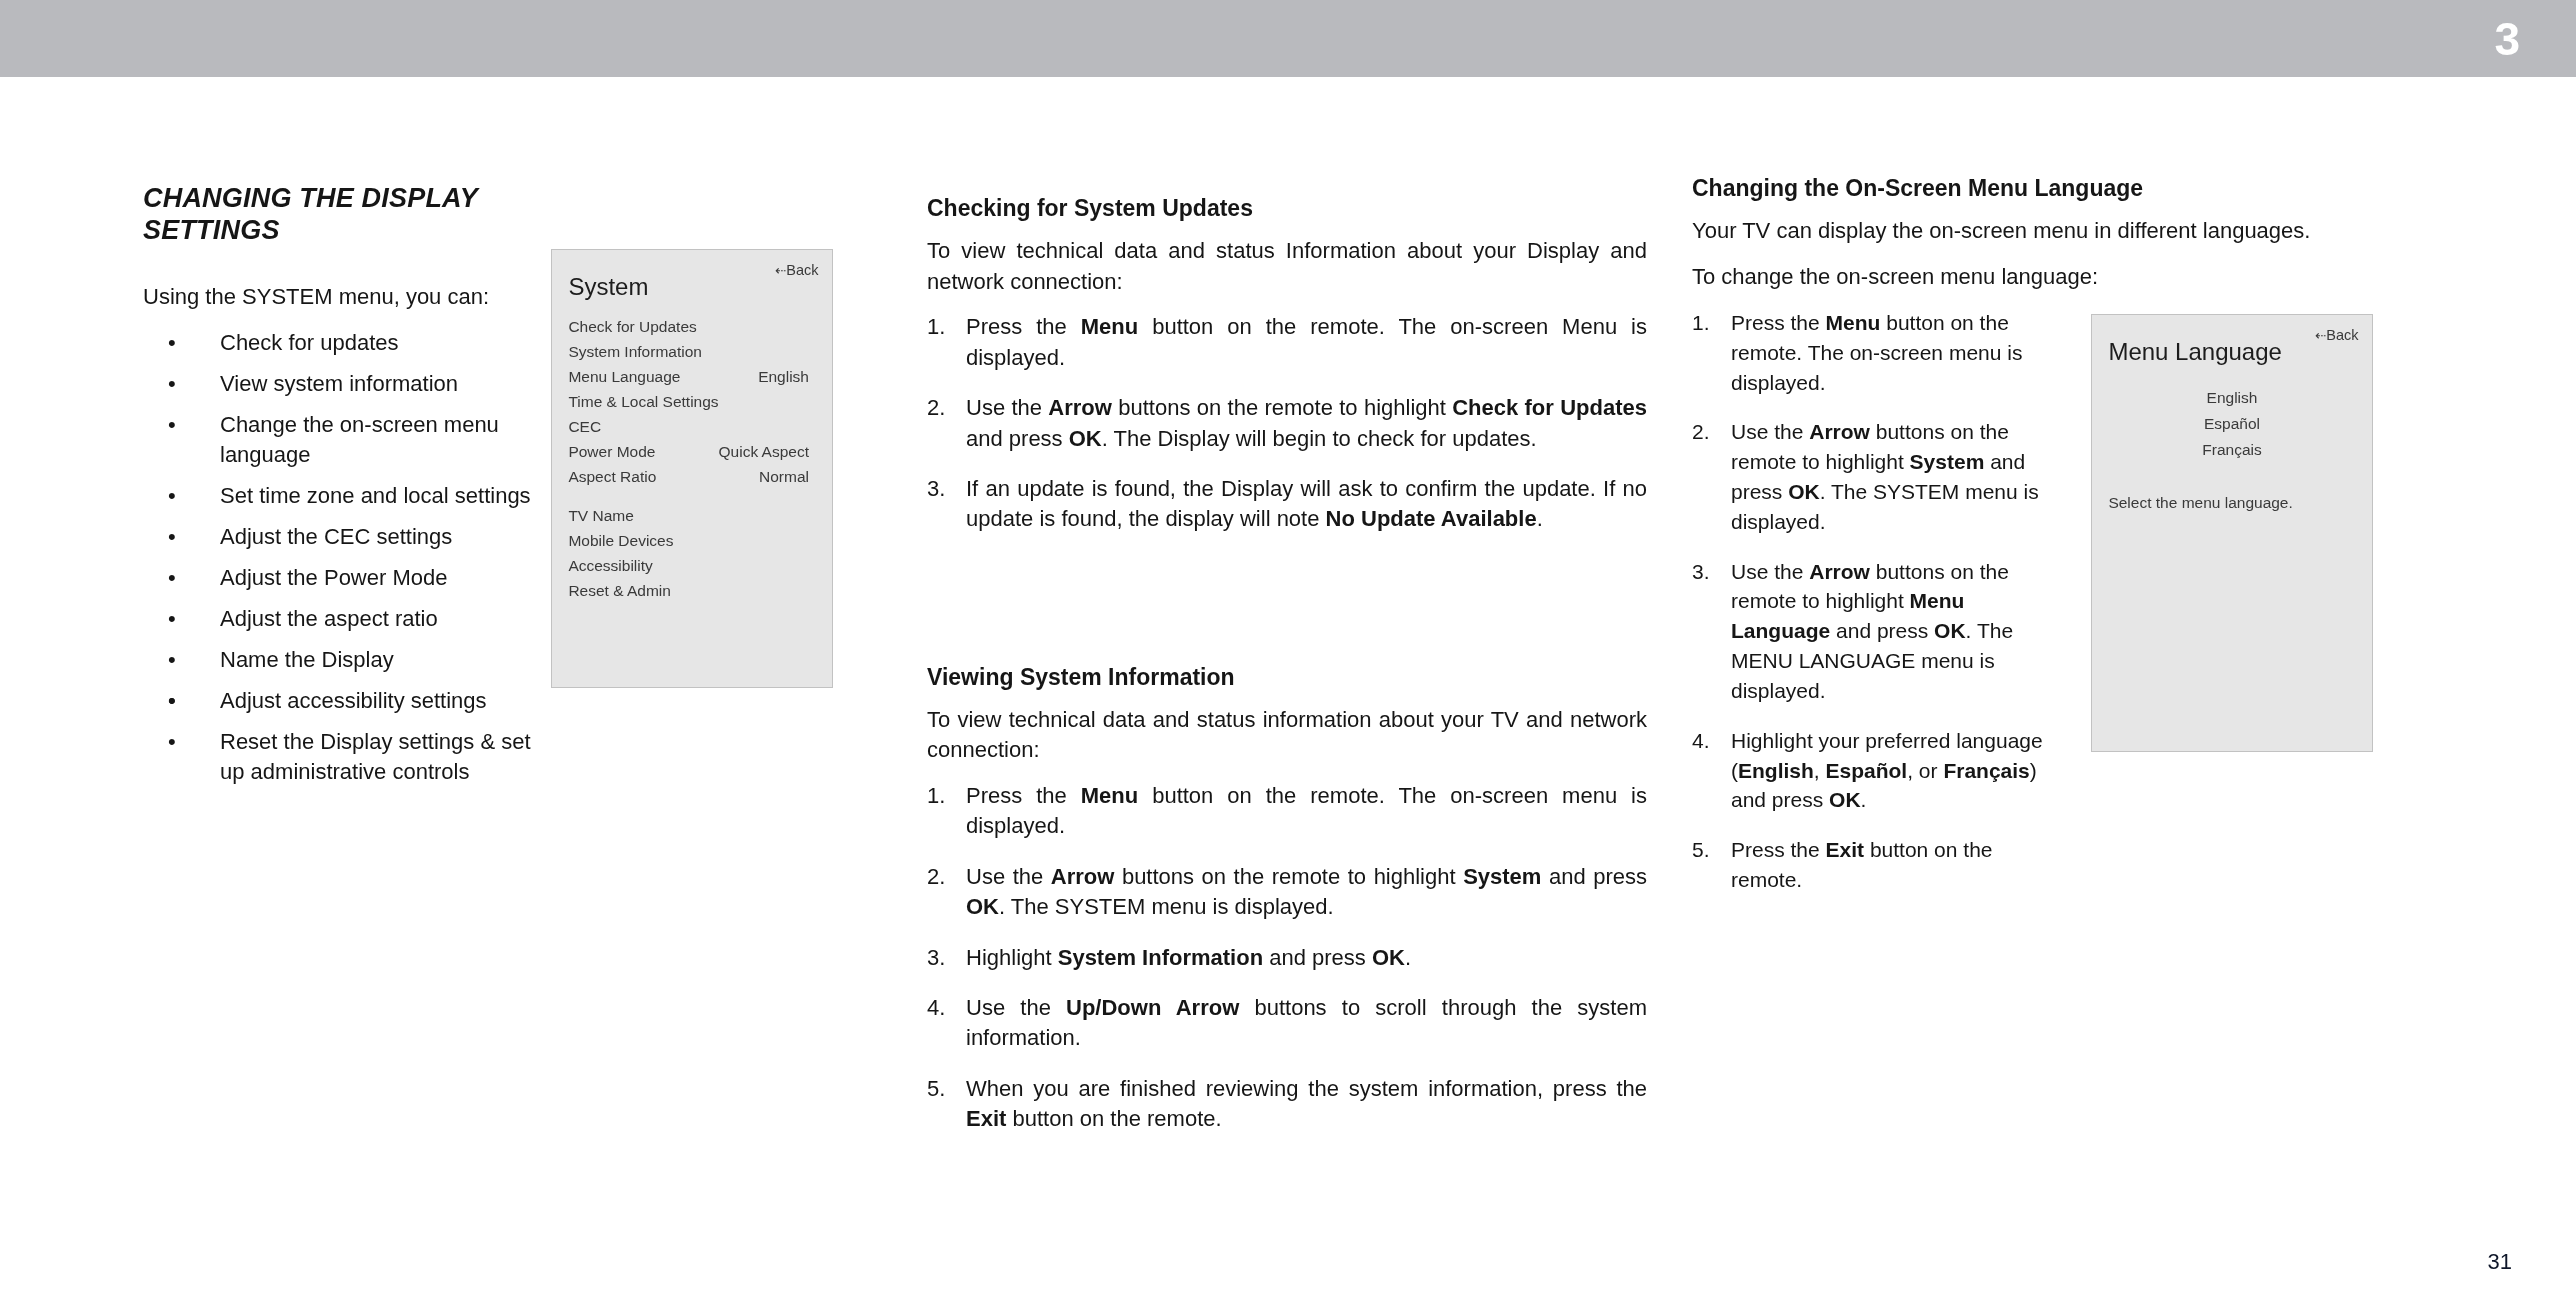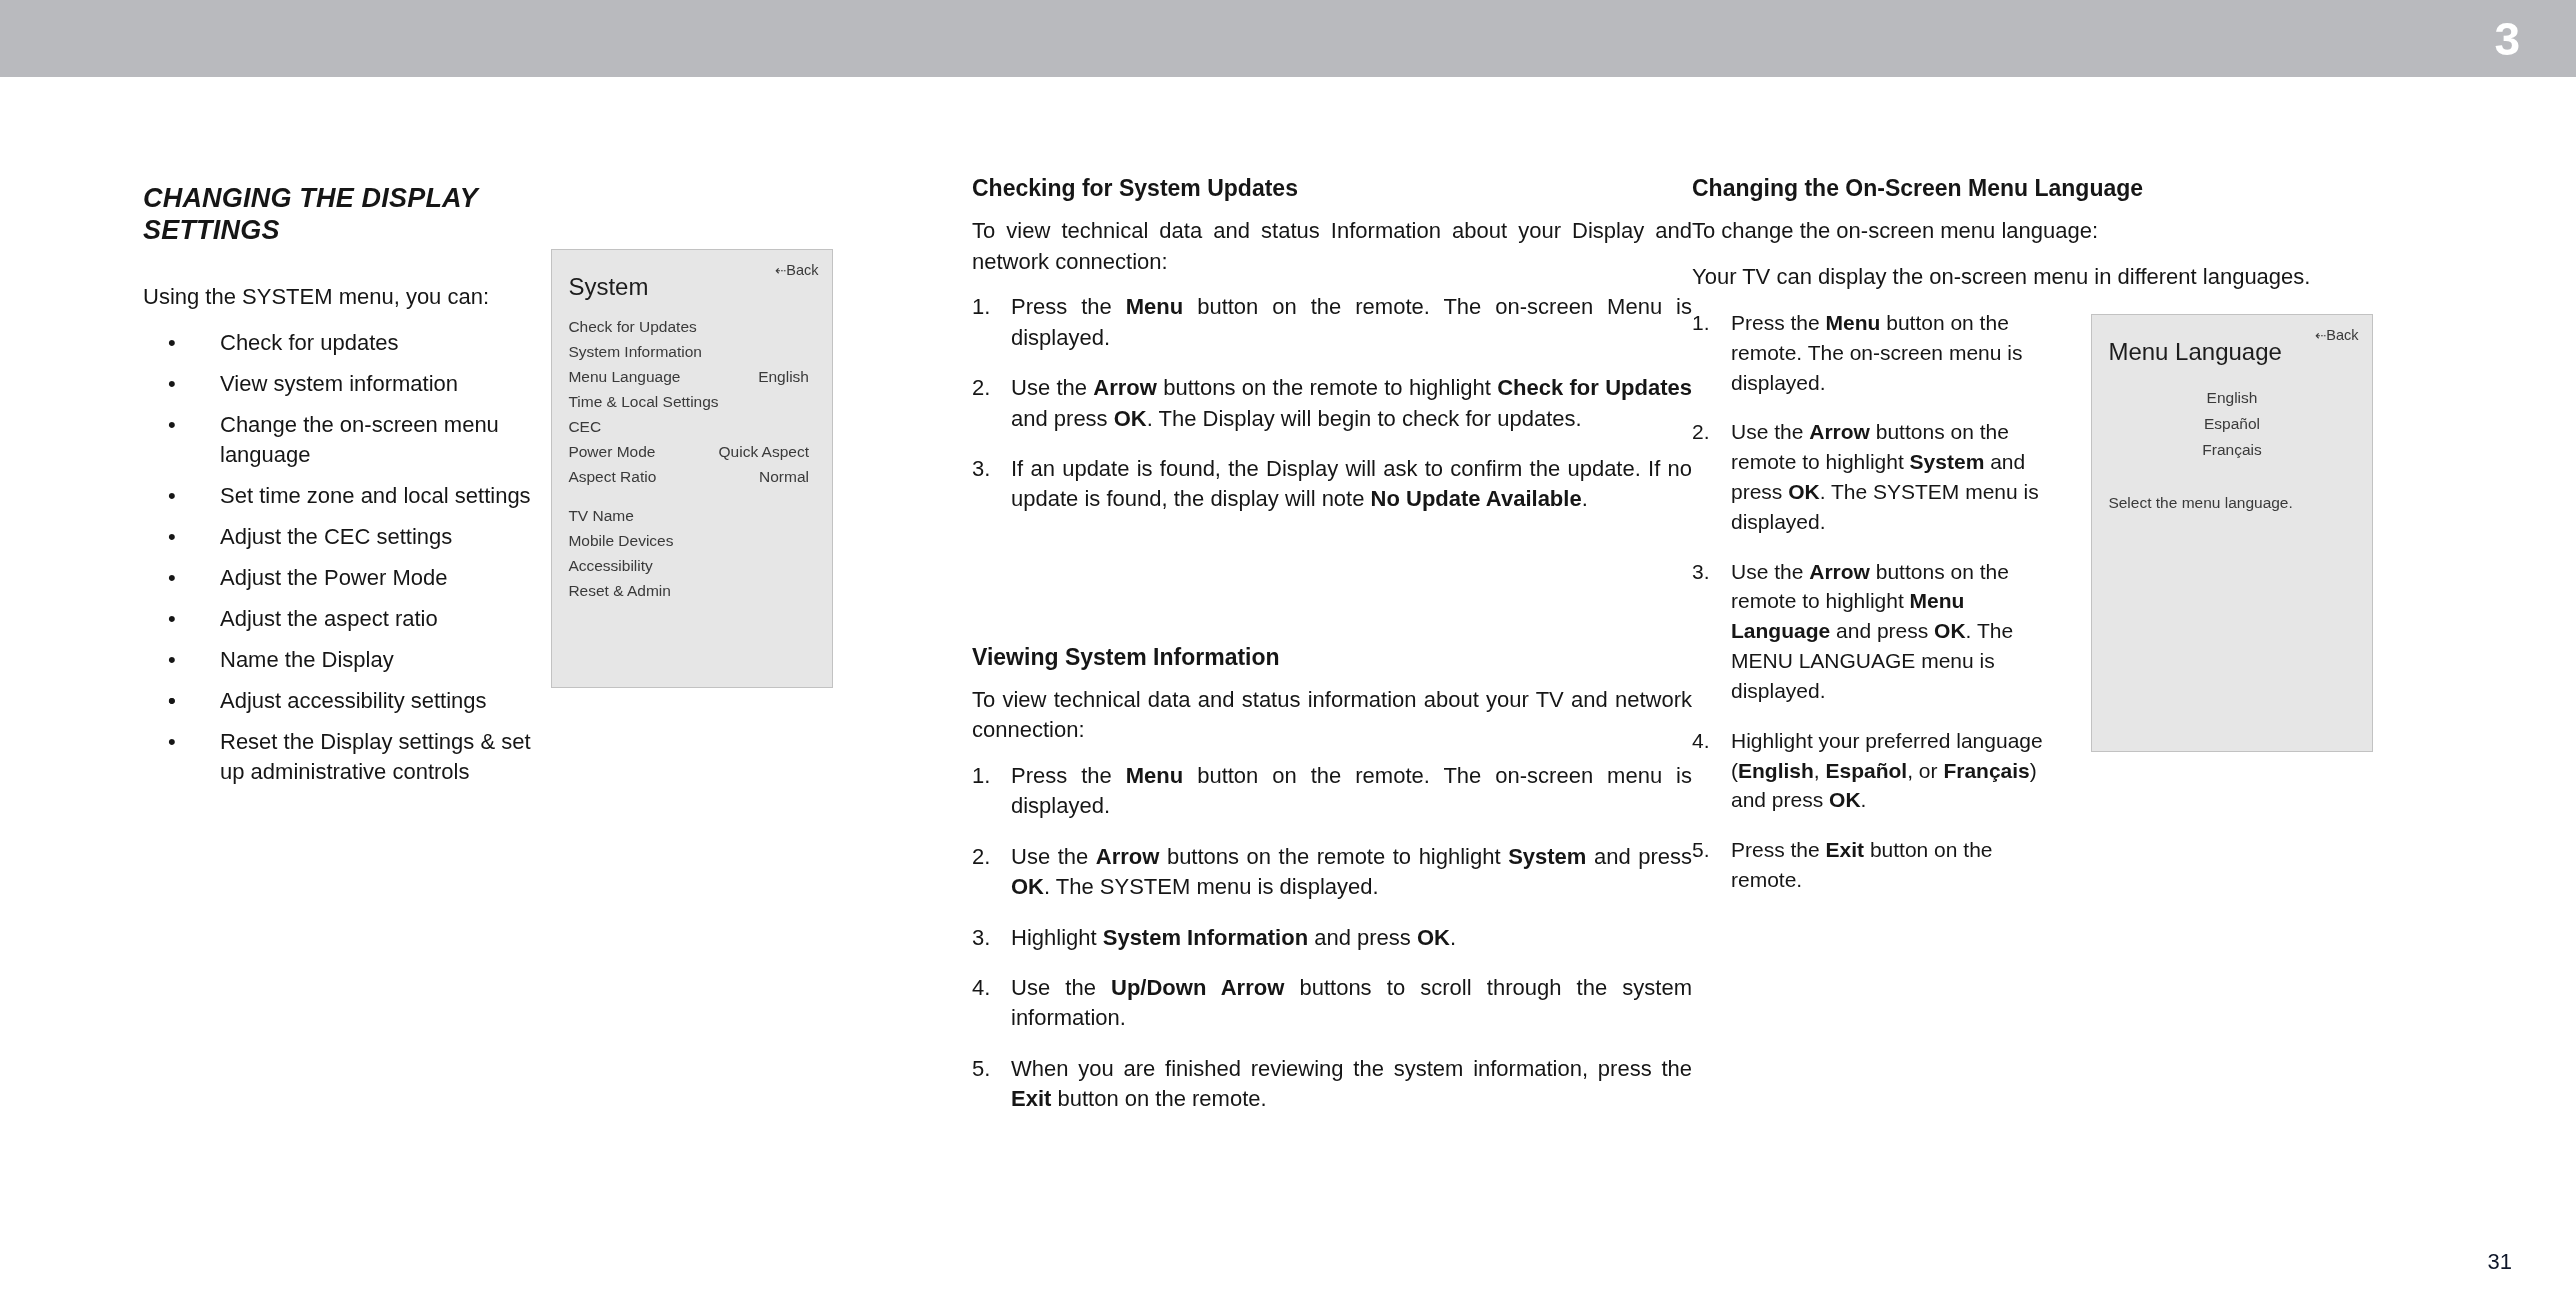--- a/index.html
+++ b/index.html
@@ -44,21 +44,21 @@
     font-size: 22px;
     color: #0f172a;
   }
 
   
   .col {
     position: absolute;
     top: 174px;
   }
   .col-left  { left: 143px; width: 415px; }
-  .col-mid   { left: 972px; width: 720px; }
+  .col-mid   { left: 927px; width: 720px; margin-top: 20px; }
   .col-right { left: 1692px; width: 850px; }
 
   
   .title-main {
     font-size: 27px;
     font-weight: bold;
     letter-spacing: 0.2px;
     margin: 8px 0 35px 0;
     line-height: 1.2;
     font-style: italic;
@@ -287,22 +287,22 @@
       <li><span class="num">1.</span><span>Press the <b>Menu</b> button on the remote. The on-screen menu is displayed.</span></li>
       <li><span class="num">2.</span><span>Use the <b>Arrow</b> buttons on the remote to highlight <b>System</b> and press <b>OK</b>. The SYSTEM menu is displayed.</span></li>
       <li><span class="num">3.</span><span>Highlight <b>System Information</b> and press <b>OK</b>.</span></li>
       <li><span class="num">4.</span><span>Use the <b>Up/Down Arrow</b> buttons to scroll through the system information.</span></li>
       <li><span class="num">5.</span><span>When you are finished reviewing the system information, press the <b>Exit</b> button on the remote.</span></li>
     </ol>
 </div>
 
 <div class="col col-right">
   <h2 class="title-sub">Changing the On-Screen Menu Language</h2>
+  <p class="body-wide">Your TV can display the on-screen menu in different languages.</p>
   <p class="body-wide">To change the on-screen menu language:</p>
-  <p class="body-wide">Your TV can display the on-screen menu in different languages.</p>
   <div style="width:377px">
     <ol class="steps steps-wide" id="lang-steps">
         <li><span class="num">1.</span><span>Press the <b>Menu</b> button on the remote. The on-screen menu is displayed.</span></li>
         <li><span class="num">2.</span><span>Use the <b>Arrow</b> buttons on the remote to highlight <b>System</b> and press <b>OK</b>. The SYSTEM menu is displayed.</span></li>
         <li><span class="num">3.</span><span>Use the <b>Arrow</b> buttons on the remote to highlight <b>Menu Language</b> and press <b>OK</b>. The MENU LANGUAGE menu is displayed.</span></li>
         <li><span class="num">4.</span><span>Highlight your preferred language (<b>English</b>, <b>Español</b>, or <b>Français</b>) and press <b>OK</b>.</span></li>
         <li><span class="num">5.</span><span>Press the <b>Exit</b> button on the remote.</span></li>
       </ol>
   </div>
 </div>

